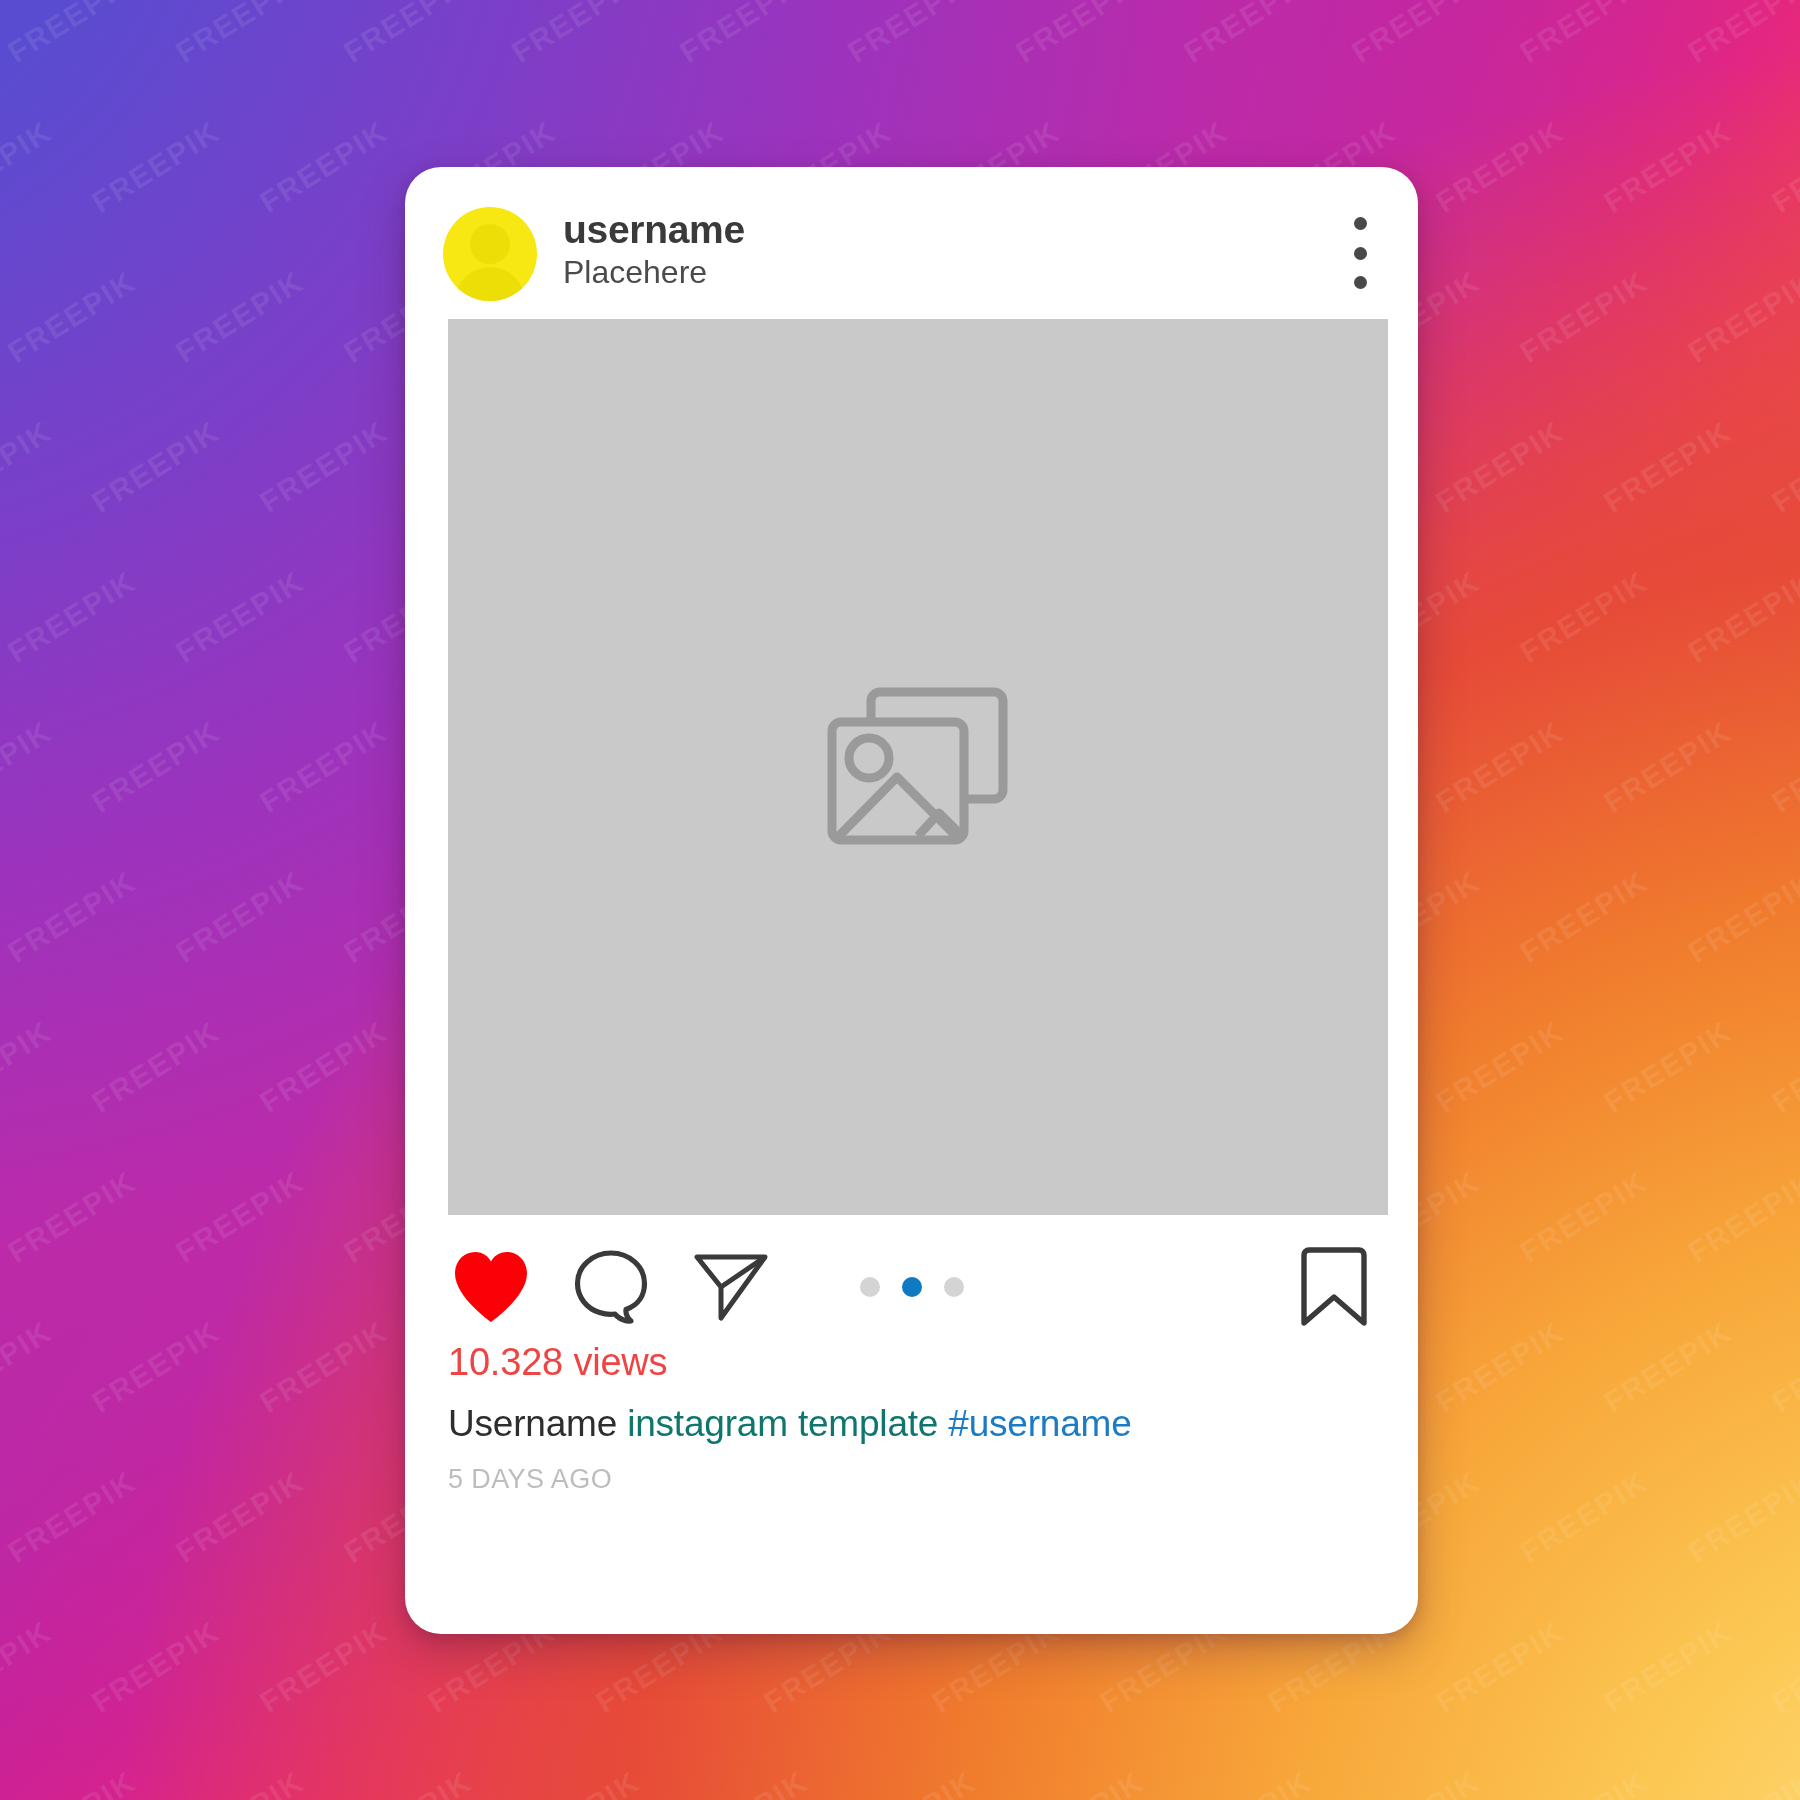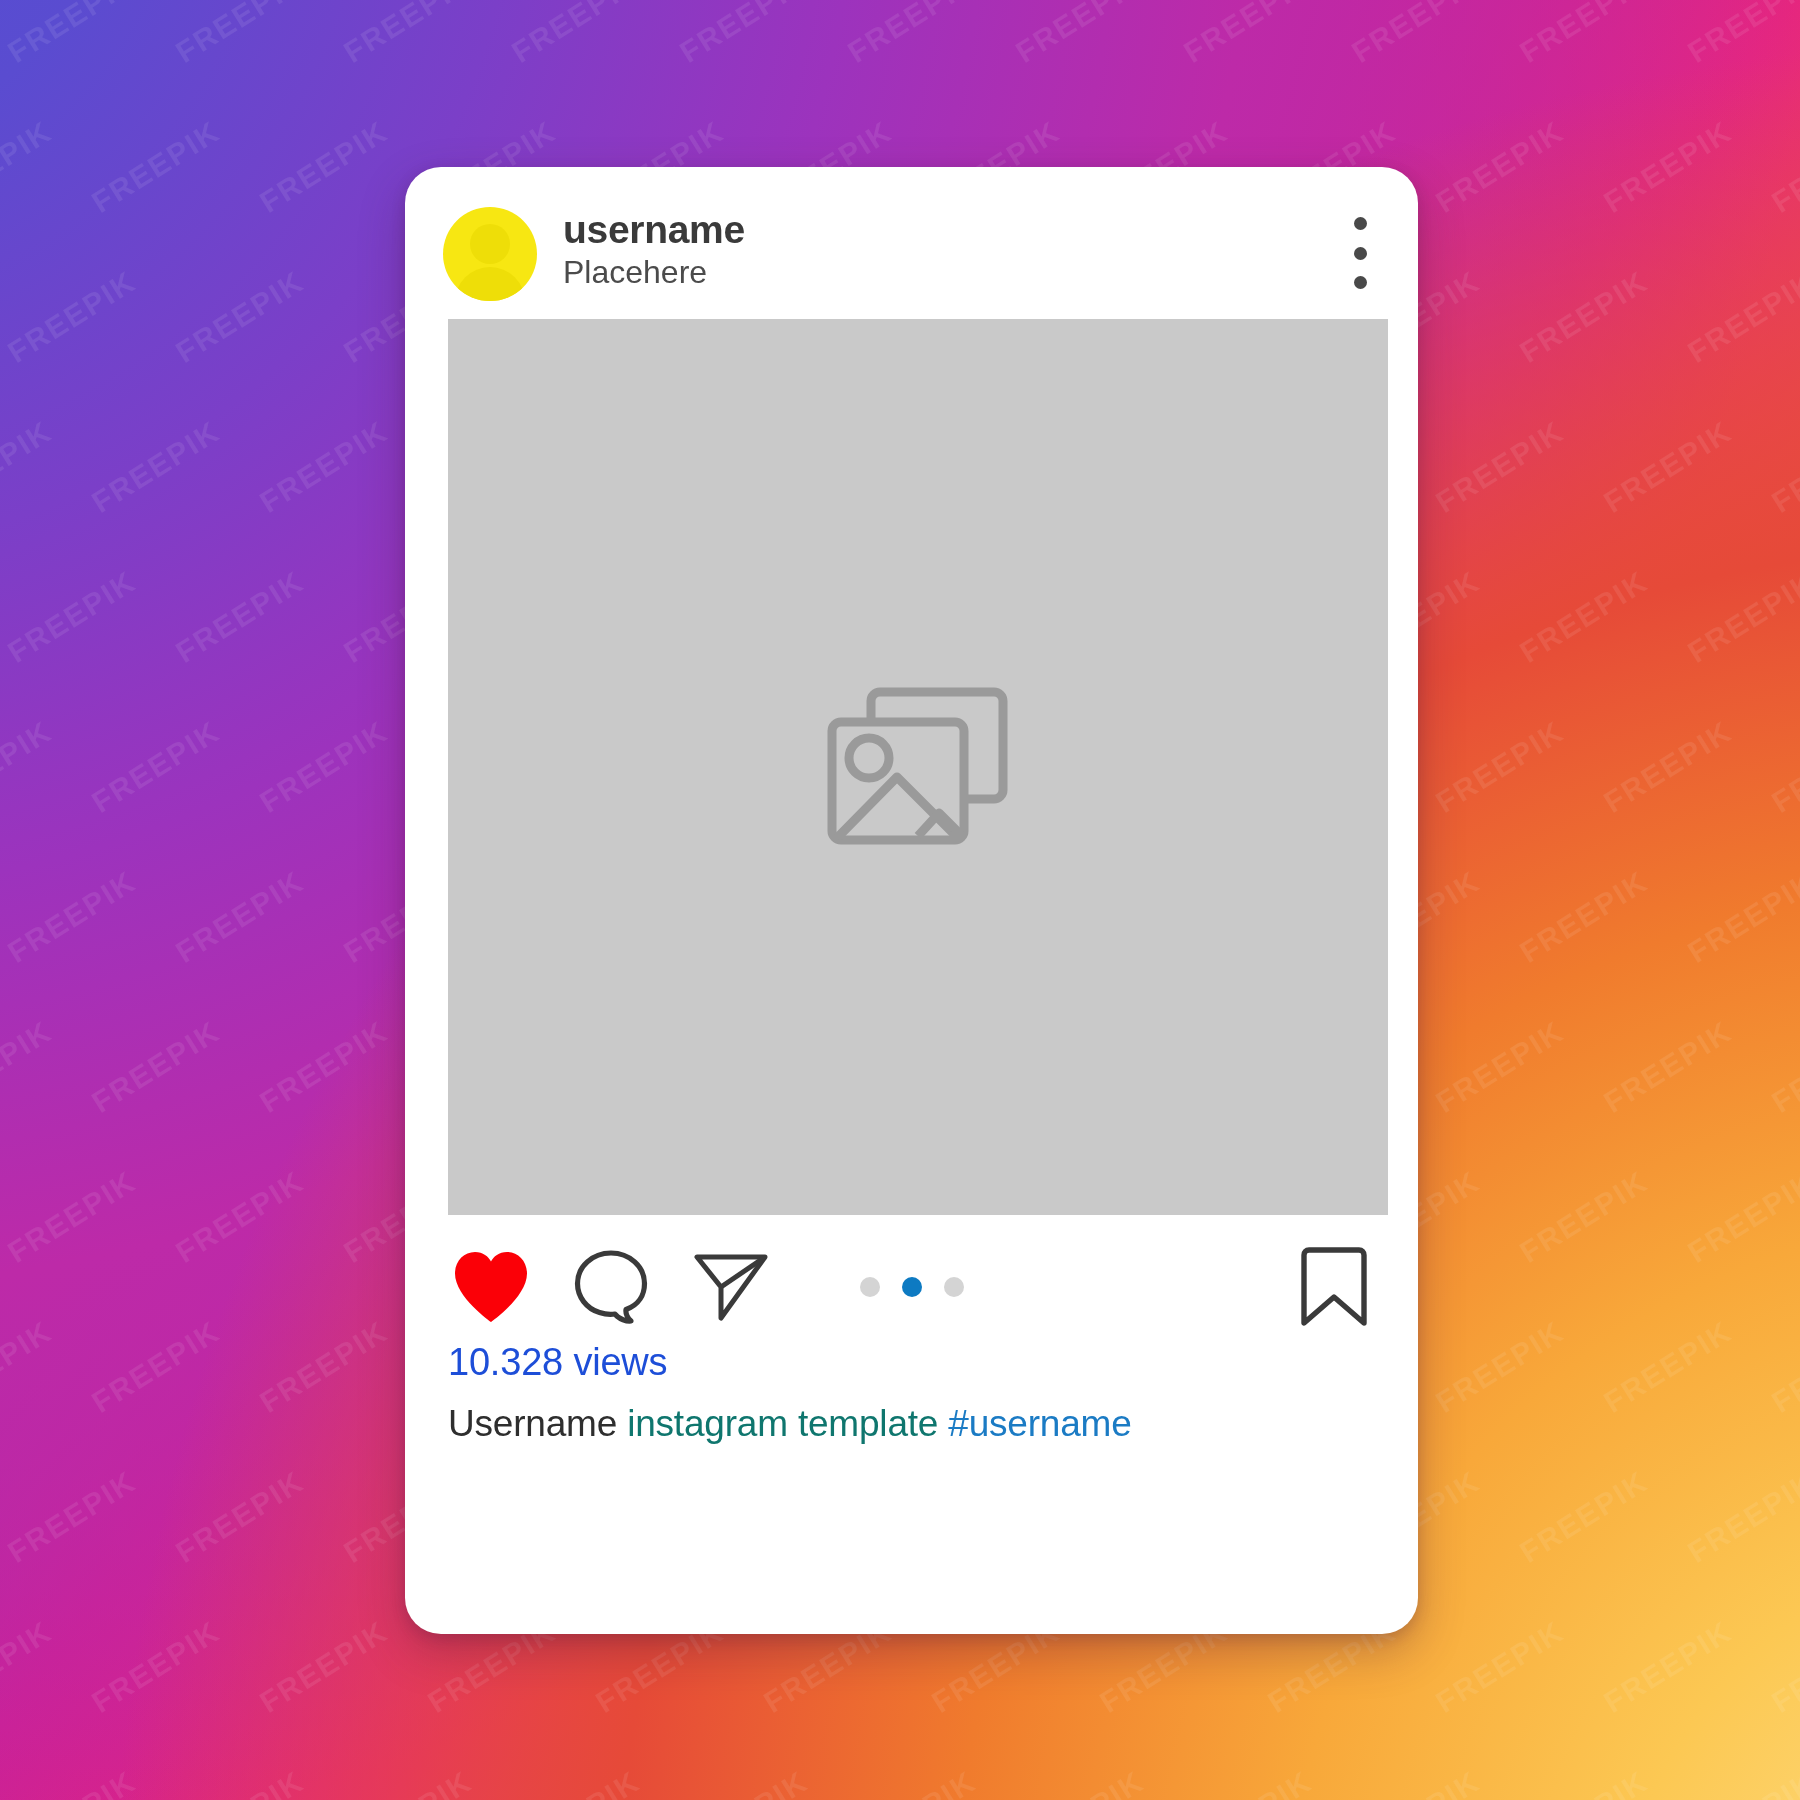--- a/index.html
+++ b/index.html
@@ -218,21 +218,21 @@
   
   #caption-block {
     position: absolute;
     left: 43px;
     top: 1172px;
     width: 920px;
   }
   #views-count {
     font-size: 38px;
     font-weight: 400;
-    color: #1d4ed8;
+    color: #ef4444;
     letter-spacing: -0.2px;
     line-height: 1.25;
   }
   #caption-line {
     font-size: 37px;
     color: #3c3c3c;
     line-height: 1.3;
     margin-top: 13px;
     letter-spacing: -0.2px;
   }
@@ -481,15 +481,16 @@
 
   <div id="caption-block">
 
     <div id="views-count">10.328 views</div>
 
     <div id="caption-line">
       <span id="caption-author">Username</span><span> </span><span id="caption-body">instagram template</span><span> </span><span id="caption-hashtag">#username</span>
     </div>
 
 
+    <div id="timestamp-text">5 DAYS AGO</div>
   </div>
 
 </div>
 
 </body></html>

